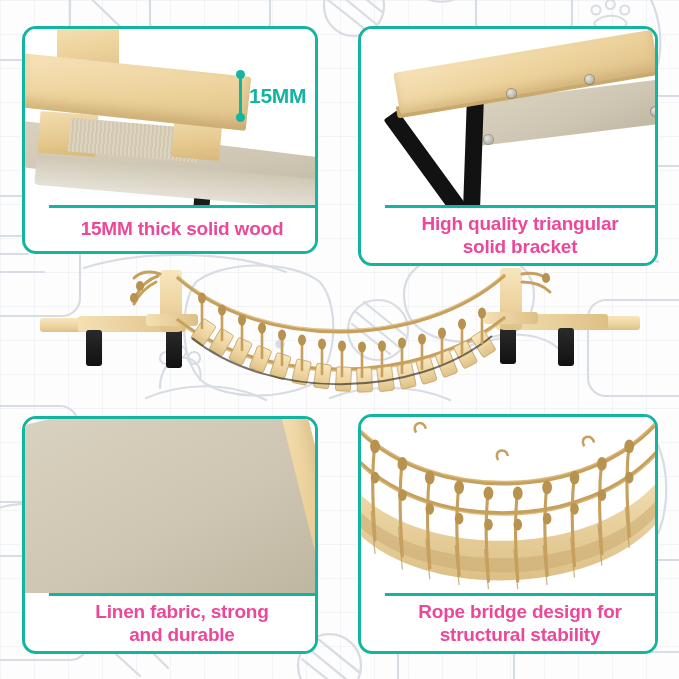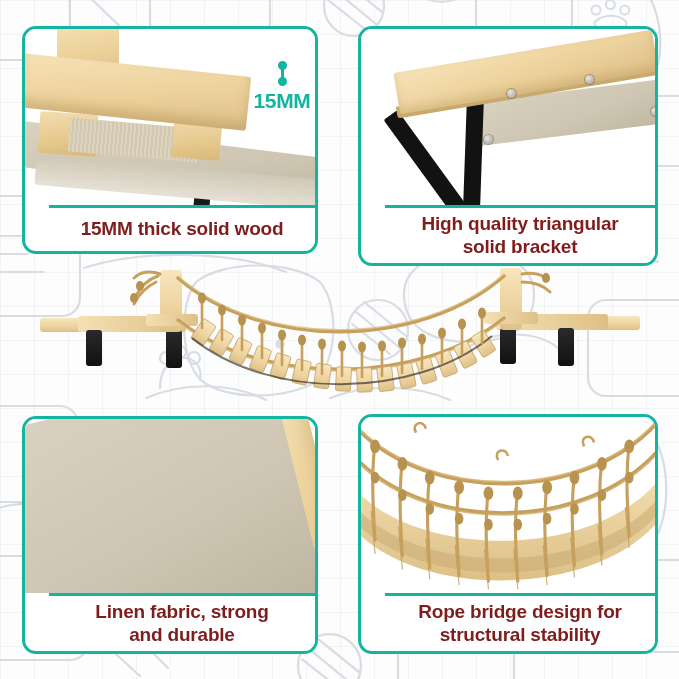--- a/index.html
+++ b/index.html
@@ -64,21 +64,21 @@
   .panel-media {
     position: relative;
     flex: 1 1 auto;
     background: #ffffff;
     overflow: hidden;
   }
   .panel-caption {
     flex: 0 0 auto;
     border-top: 3px solid #13b5a0;
     background: #ffffff;
-    color: #7f1d1d;
+    color: #ec4899;
     font-weight: bold;
     text-align: center;
     line-height: 1.16;
     display: flex;
     align-items: center;
     justify-content: center;
     padding: 6px 8px;
     box-sizing: border-box;
     margin-left: 24px;
   }
@@ -127,22 +127,22 @@
     background: linear-gradient(180deg,#cfc8b5 0%,#e6e1d6 100%);
     border-radius: 4px;
   }
   .tl-leg {
     left: 168px; top: 170px; width: 16px; height: 26px;
     background: #1a1a1a; border-radius: 0 0 3px 3px;
     transform: rotate(5deg);
   }
   
   .meas {
-    left: 214px; top: 36px; width: 86px; height: 48px;
-    display: flex; align-items: center; gap: 7px; flex-direction: column;
+    left: 214px; top: 43px; width: 86px; height: 48px;
+    display: flex; align-items: center; gap: 7px;
   }
   .meas-bar {
     position: relative; width: 3px; height: 44px;
     background: #13b5a0; border-radius: 2px;
   }
   .meas-bar::before, .meas-bar::after {
     content: ""; position: absolute; left: 50%;
     width: 9px; height: 9px; margin-left: -4.5px;
     background: #13b5a0; border-radius: 50%;
   }

